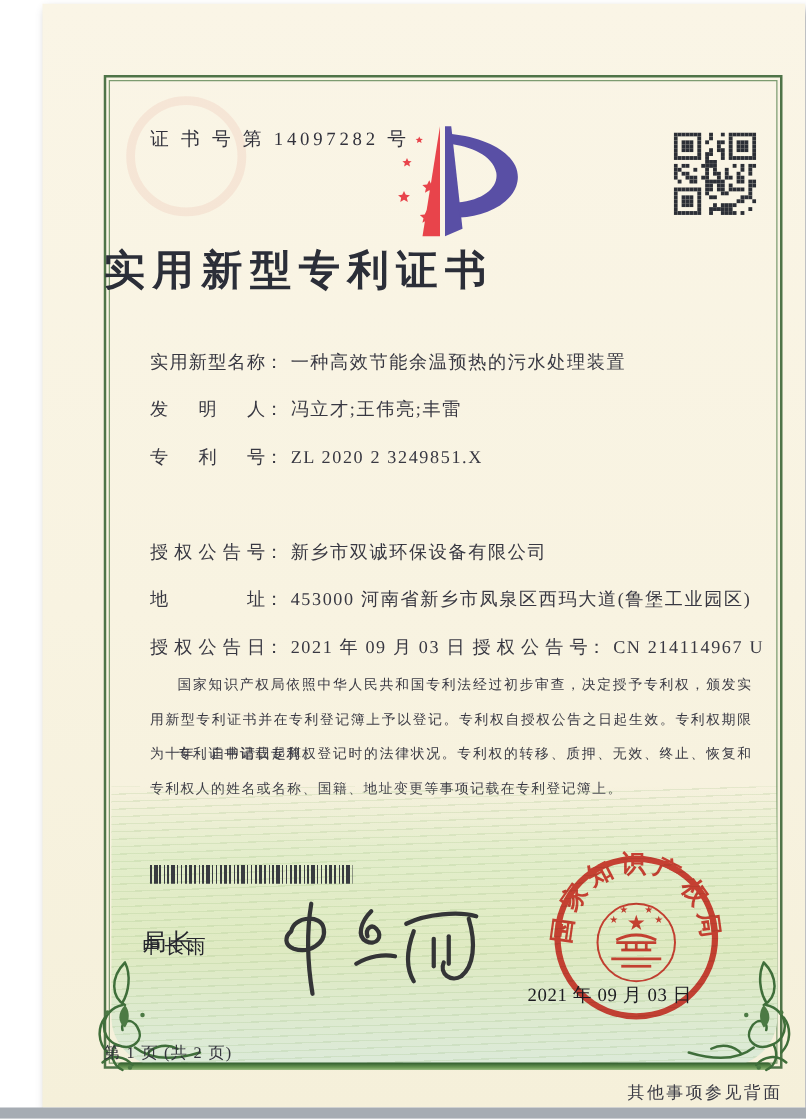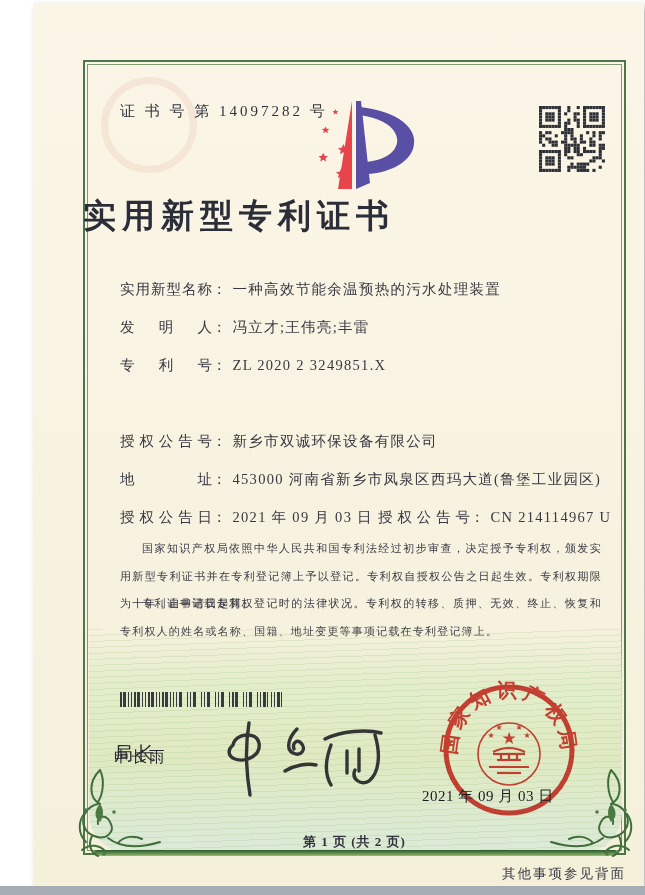--- a/index.html
+++ b/index.html
@@ -76,22 +76,22 @@
     letter-spacing:.5px;z-index:6;white-space:nowrap;
   }
   .ribbon{
     position:absolute;left:60px;top:847px;width:523px;height:6px;border-radius:3px;
     background:linear-gradient(180deg,#2e5a2b,#6f9c58 70%,#9dbd85);
   }
   .flourish{position:absolute;width:95px;height:95px;z-index:4;}
   .flourish.left{left:36px;top:761px;}
   .flourish.right{left:512px;top:761px;transform:scaleX(-1);}
   .page-footer{
-    position:absolute;left:49px;top:830px;width:543px;text-align:center;
-    font-size:13px;letter-spacing:1px;color:#33333c;z-index:5;font-weight:bold;
+    position:absolute;left:49px;top:830px;width:543px;text-align:left;
+    font-size:13px;letter-spacing:1px;color:#33333c;z-index:5;
   }
   .back-note{
     position:absolute;left:49px;top:862px;width:543px;text-align:right;
     font-size:13.5px;letter-spacing:2px;color:#3a3a44;
   }
   svg text.star{font-family:"DejaVu Sans",sans-serif;}
 </style>
 </head>
 <body>
 

